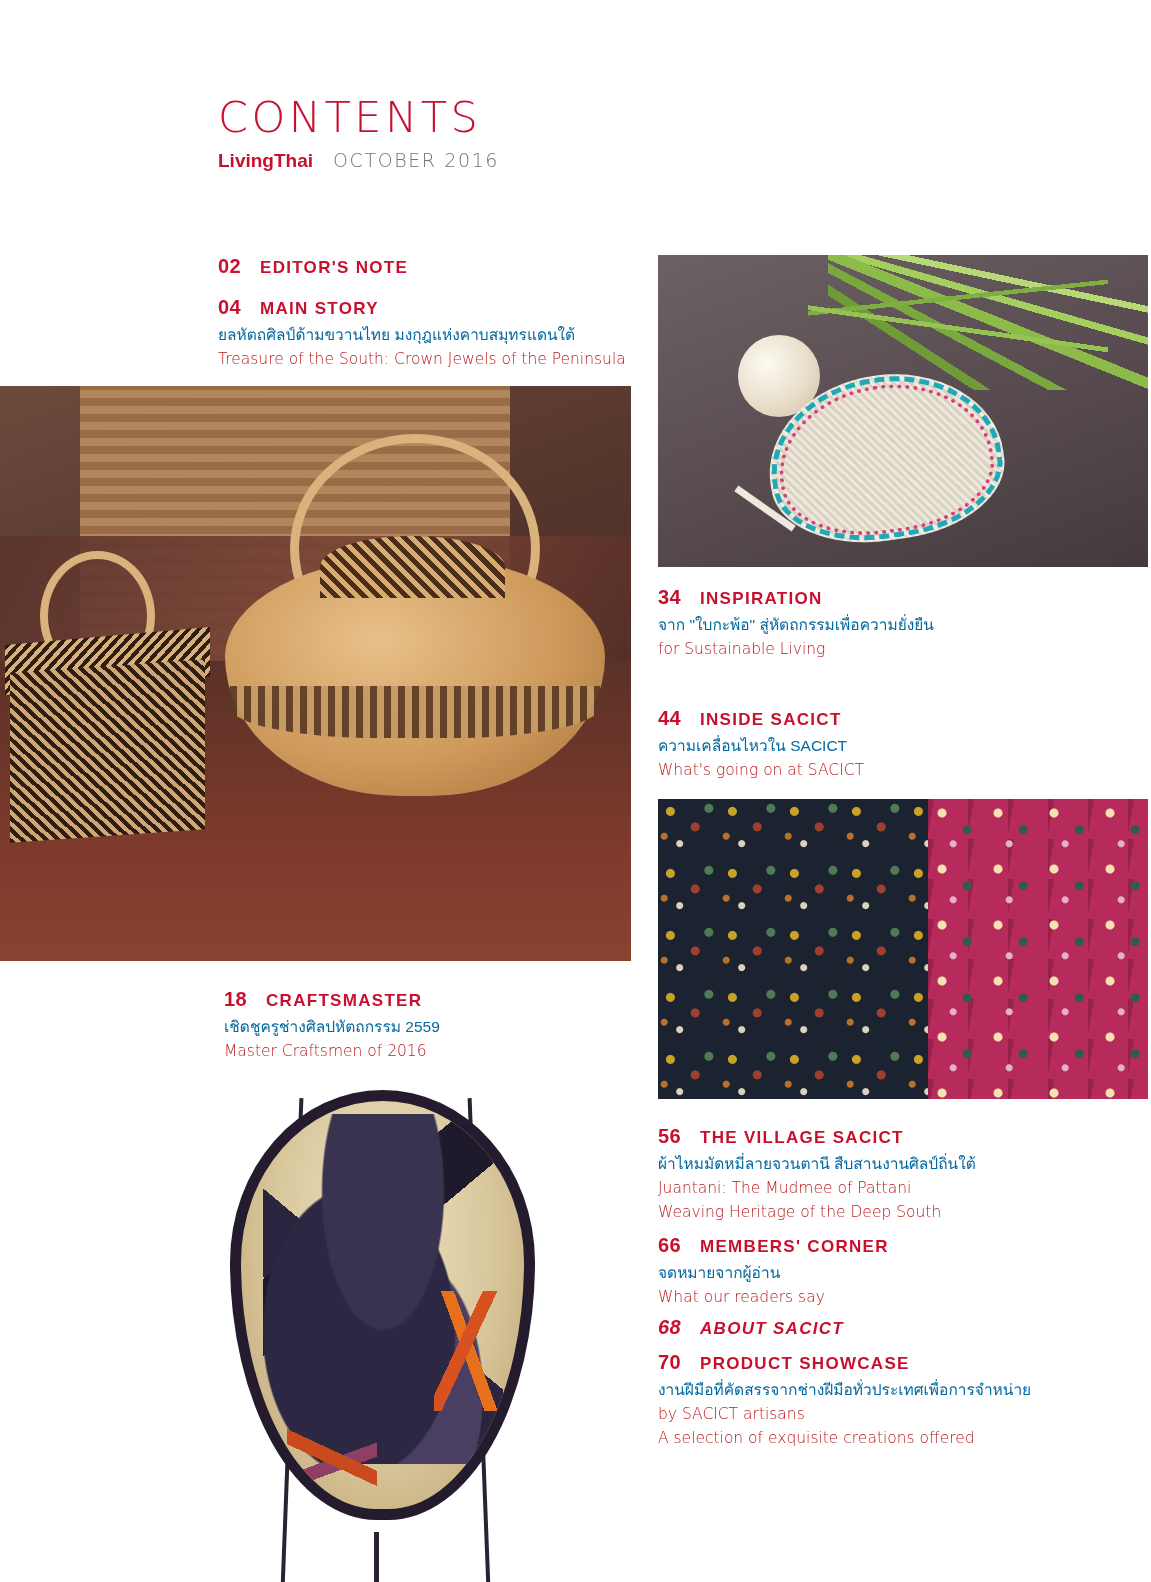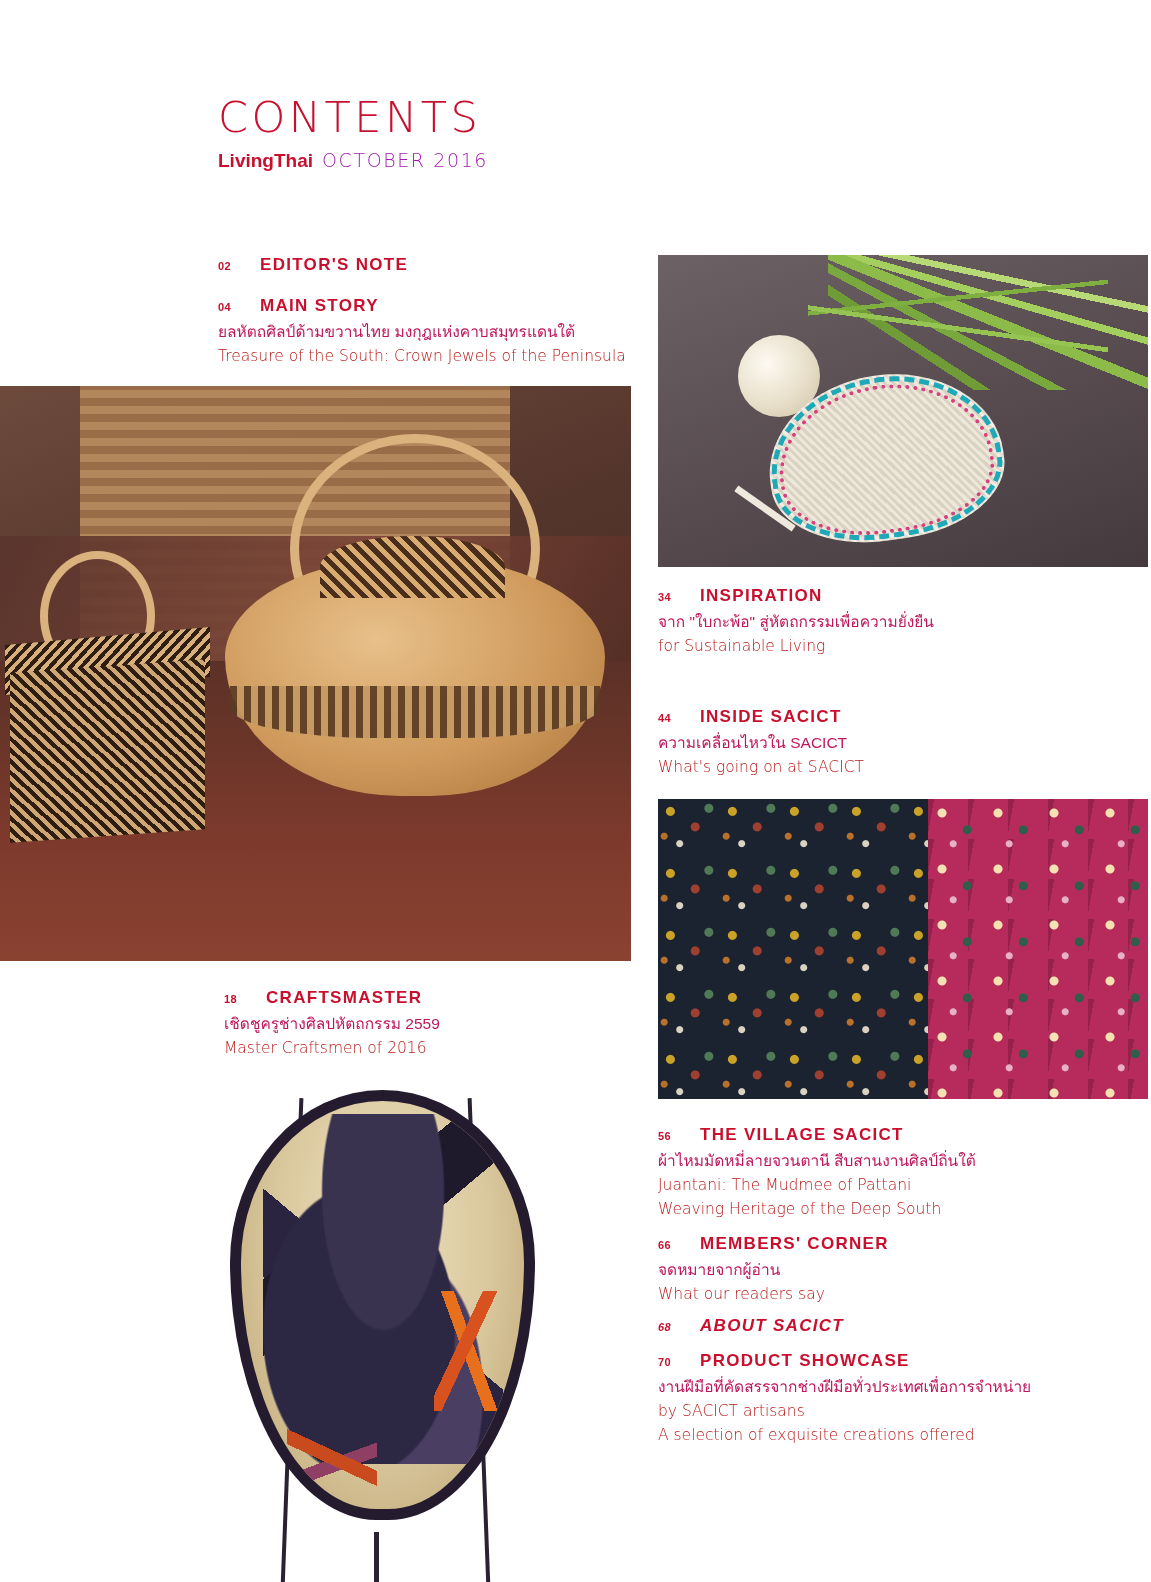--- a/index.html
+++ b/index.html
@@ -24,57 +24,57 @@
     letter-spacing: 3.5px;
     color: #c8102e;
     font-weight: 300;
     line-height: 1;
     font-family: "DejaVu Sans", sans-serif;
   }
   .subtitle-row {
     margin-top: 10px;
     display: flex;
     align-items: baseline;
-    gap: 9px;
+    gap: 20px;
   }
   .living-thai {
     color: #c8102e;
     font-weight: bold;
     font-size: 19px;
     letter-spacing: 0px;
   }
   .issue-date {
-    color: #a21caf;
+    color: #737373;
     font-size: 19px;
     letter-spacing: 1.6px;
     font-weight: 300;
     font-family: "DejaVu Sans", sans-serif;
   }
 
   
   .toc-entry { position: absolute; }
   .toc-head {
     display: flex;
     align-items: baseline;
     color: #c8102e;
   }
   .toc-num {
     font-weight: bold;
-    font-size: 11px;
+    font-size: 20px;
     min-width: 42px;
     letter-spacing: 0.3px;
   }
   .toc-label {
     font-weight: bold;
     font-size: 17px;
     letter-spacing: 1.3px;
     text-align: center;
   }
   .toc-sub-th {
-    color: #be185d;
+    color: #0369a1;
     font-size: 15.5px;
     margin-top: 6px;
     line-height: 1.35;
   }
   .toc-sub-en {
     color: #b91c1c;
     font-size: 15.5px;
     margin-top: 2px;
     line-height: 1.45;
     font-family: "DejaVu Sans", sans-serif;

